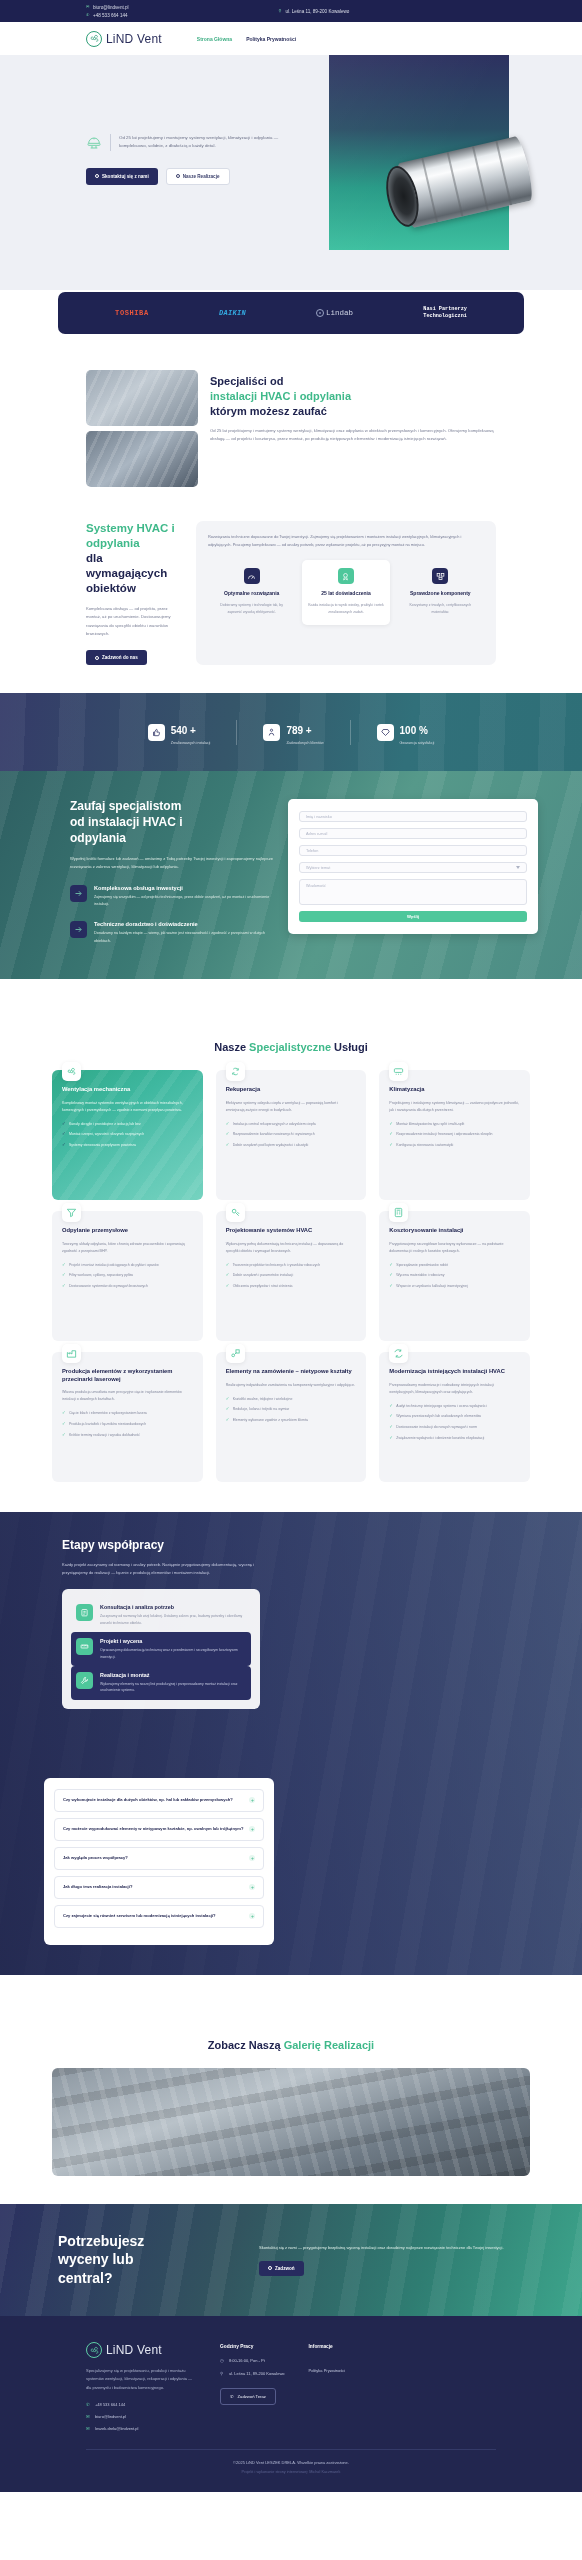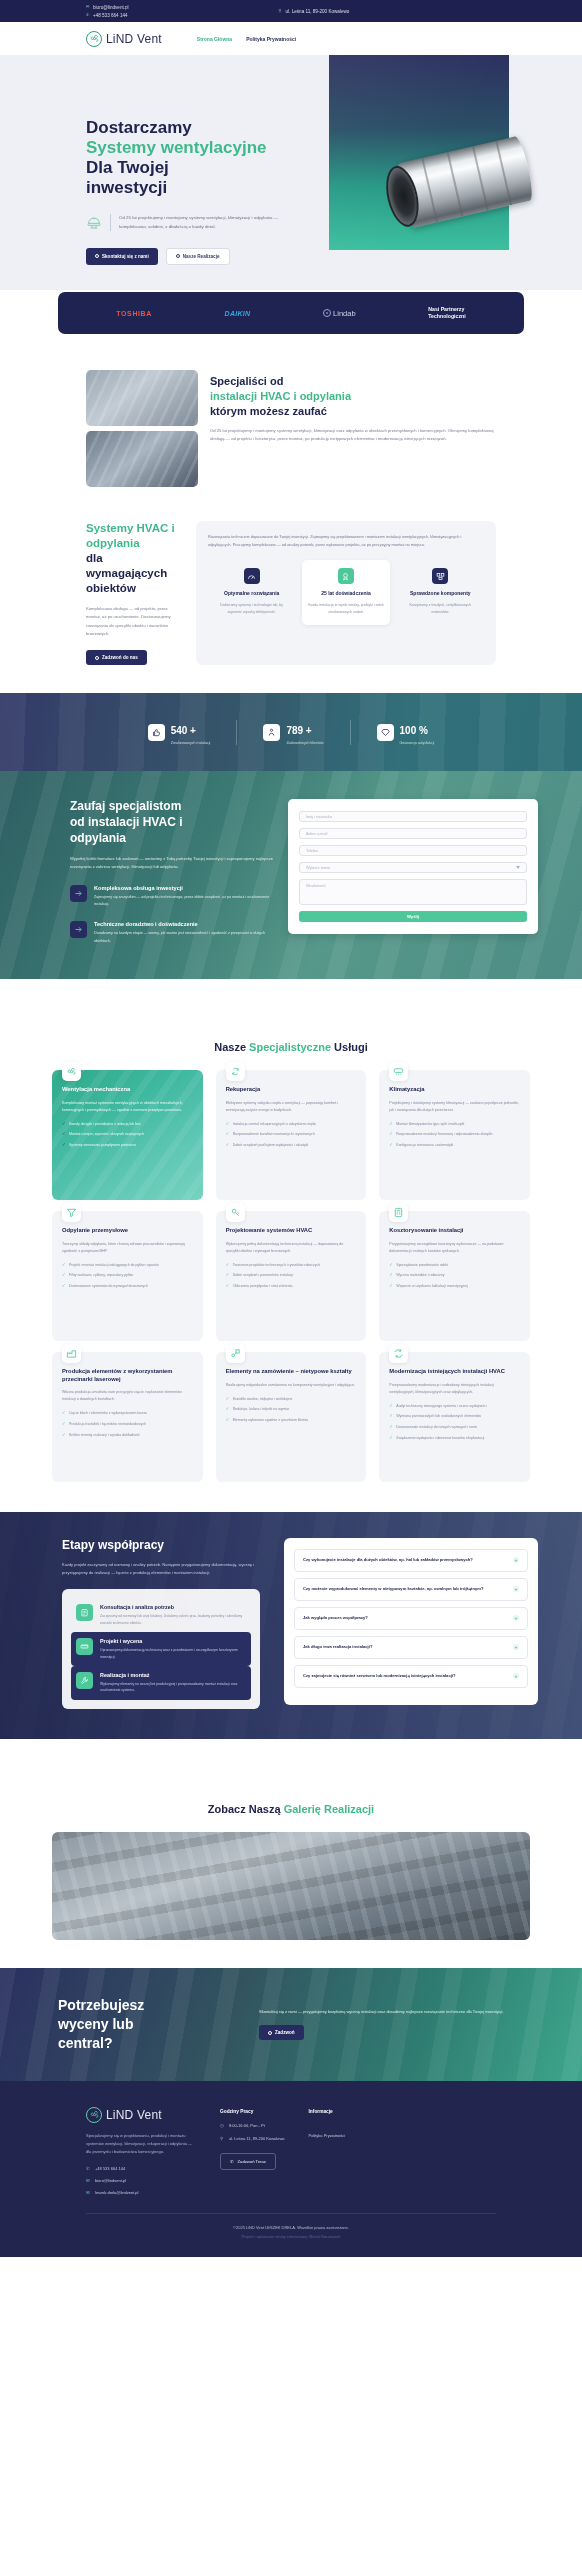--- a/index.html
+++ b/index.html
@@ -83,21 +83,21 @@
   .btn-primary { background:#272b5f; color:#fff; }
   .btn-ghost { background:#fff; color:#3a3f6b; border:.5px solid #d8dce6; }
   .btn .dot { width:4px;height:4px;border-radius:50%;border:1px solid currentColor;display:inline-block;position:relative;}
   .btn .dot:after{content:"";position:absolute;inset:1px;border-radius:50%;background:currentColor;}
 
   
   .partners-wrap { position:relative; height:60px; background:#fff; }
   .partners {
     position:absolute; left:58px; right:58px; top:2px; height:42px;
     background:#1f2352; border-radius:7px;
-    display:flex; align-items:center; justify-content:space-around; padding:0 22px;
+    display:flex; align-items:center; justify-content:space-around; padding:0 22px;font-family:Liberation Mono, monospace;
   }
   .p-toshiba { color:#e8553c; font-weight:bold; font-size:7px; letter-spacing:.6px;}
   .p-daikin { color:#33a9e0; font-weight:bold; font-style:italic; font-size:7px; letter-spacing:.3px;}
   .p-lindab { color:#cfd4e4; font-size:7.5px; display:flex;align-items:center;gap:2px;}
   .p-lindab .ring{width:8px;height:8px;border-radius:50%;border:1.4px solid #9aa3c4;display:inline-block;position:relative;}
   .p-lindab .ring:after{content:"";position:absolute;inset:1.8px;border-radius:50%;border:1.2px solid #9aa3c4;}
   .p-txt { color:#fff; font-weight:bold; font-size:5.2px; line-height:1.4;}
 
   
   .spec { display:flex; gap:12px; padding:20px 86px 0 86px; background:#fff;}
@@ -196,21 +196,21 @@
   .svc-li { display:flex; gap:3px; align-items:flex-start; margin-bottom:4px; }
   .tick { color:#4ec79b; font-size:4.5px; line-height:1.5; flex:0 0 4px;}
   .svc.featured .tick { color:#1d3f63; }
   .svc-li span.t { font-size:3.5px; line-height:1.85; color:#82879c;}
   .svc.featured .svc-li span.t { color:#eafaf4; }
 
   
   .process {
     position:relative; overflow:hidden; padding:26px 44px 30px 44px;
     background:linear-gradient(100deg,#2f3462 0%,#3a4470 45%,#424f7a 100%);
-    display:flex; gap:24px;
+    display:flex; gap:24px;flex-direction:column;
   }
   .process:before{content:"";position:absolute;inset:0;
     background:linear-gradient(75deg, rgba(34,40,78,.85) 0%, rgba(40,50,92,.55) 45%, rgba(70,90,120,.45) 100%),
                repeating-linear-gradient(100deg, rgba(255,255,255,.05) 0 20px, rgba(255,255,255,0) 20px 52px);}
   .proc-left { width:216px; flex:0 0 216px; position:relative; z-index:1; padding-left:18px;}
   .proc-h2 { font-size:12px; font-weight:bold; color:#fff; }
   .proc-p { font-size:4px; line-height:2.05; color:#c9cee3; margin-top:9px; }
   .steps-card { background:rgba(255,255,255,.93); border-radius:6px; padding:9px; margin-top:12px; }
   .step { display:flex; gap:7px; align-items:flex-start; padding:6px 5px; border-radius:4px;}
   .step.on { background:#2a2f63; }
@@ -319,26 +319,20 @@
     <div class="hero-img"></div>
     <div class="duct">
       <div class="duct-body"></div>
       <div class="duct-rib" style="left:46px"></div>
       <div class="duct-rib" style="left:72px"></div>
       <div class="duct-rib" style="left:98px"></div>
       <div class="duct-rib" style="left:122px"></div>
       <div class="duct-cap"></div>
     </div>
     <div class="hero-copy">
-      <h1 class="hero-h1">
-        <span>Dostarczamy</span><br>
-        <span class="accent">Systemy wentylacyjne</span><br>
-        <span>Dla Twojej</span><br>
-        <span>inwestycji</span>
-      </h1>
       <div class="hero-sub">
         <span class="hero-sub-ico">
           <svg viewBox="0 0 24 24" fill="none" stroke="#77d3ab" stroke-width="1.5">
             <path d="M4 14a8 8 0 0116 0"></path>
               <rect x="3" y="14" width="18" height="3" rx="1"></rect>
             <path d="M12 6v2M9 18v3M15 18v3M7 21h10"></path>
           </svg>
         </span>
         <span class="hero-sub-bar"></span>
         <span class="hero-sub-txt">Od 25 lat projektujemy i montujemy systemy wentylacji, klimatyzacji i odpylania — kompleksowo, solidnie, z dbałością o każdy detal.</span>

